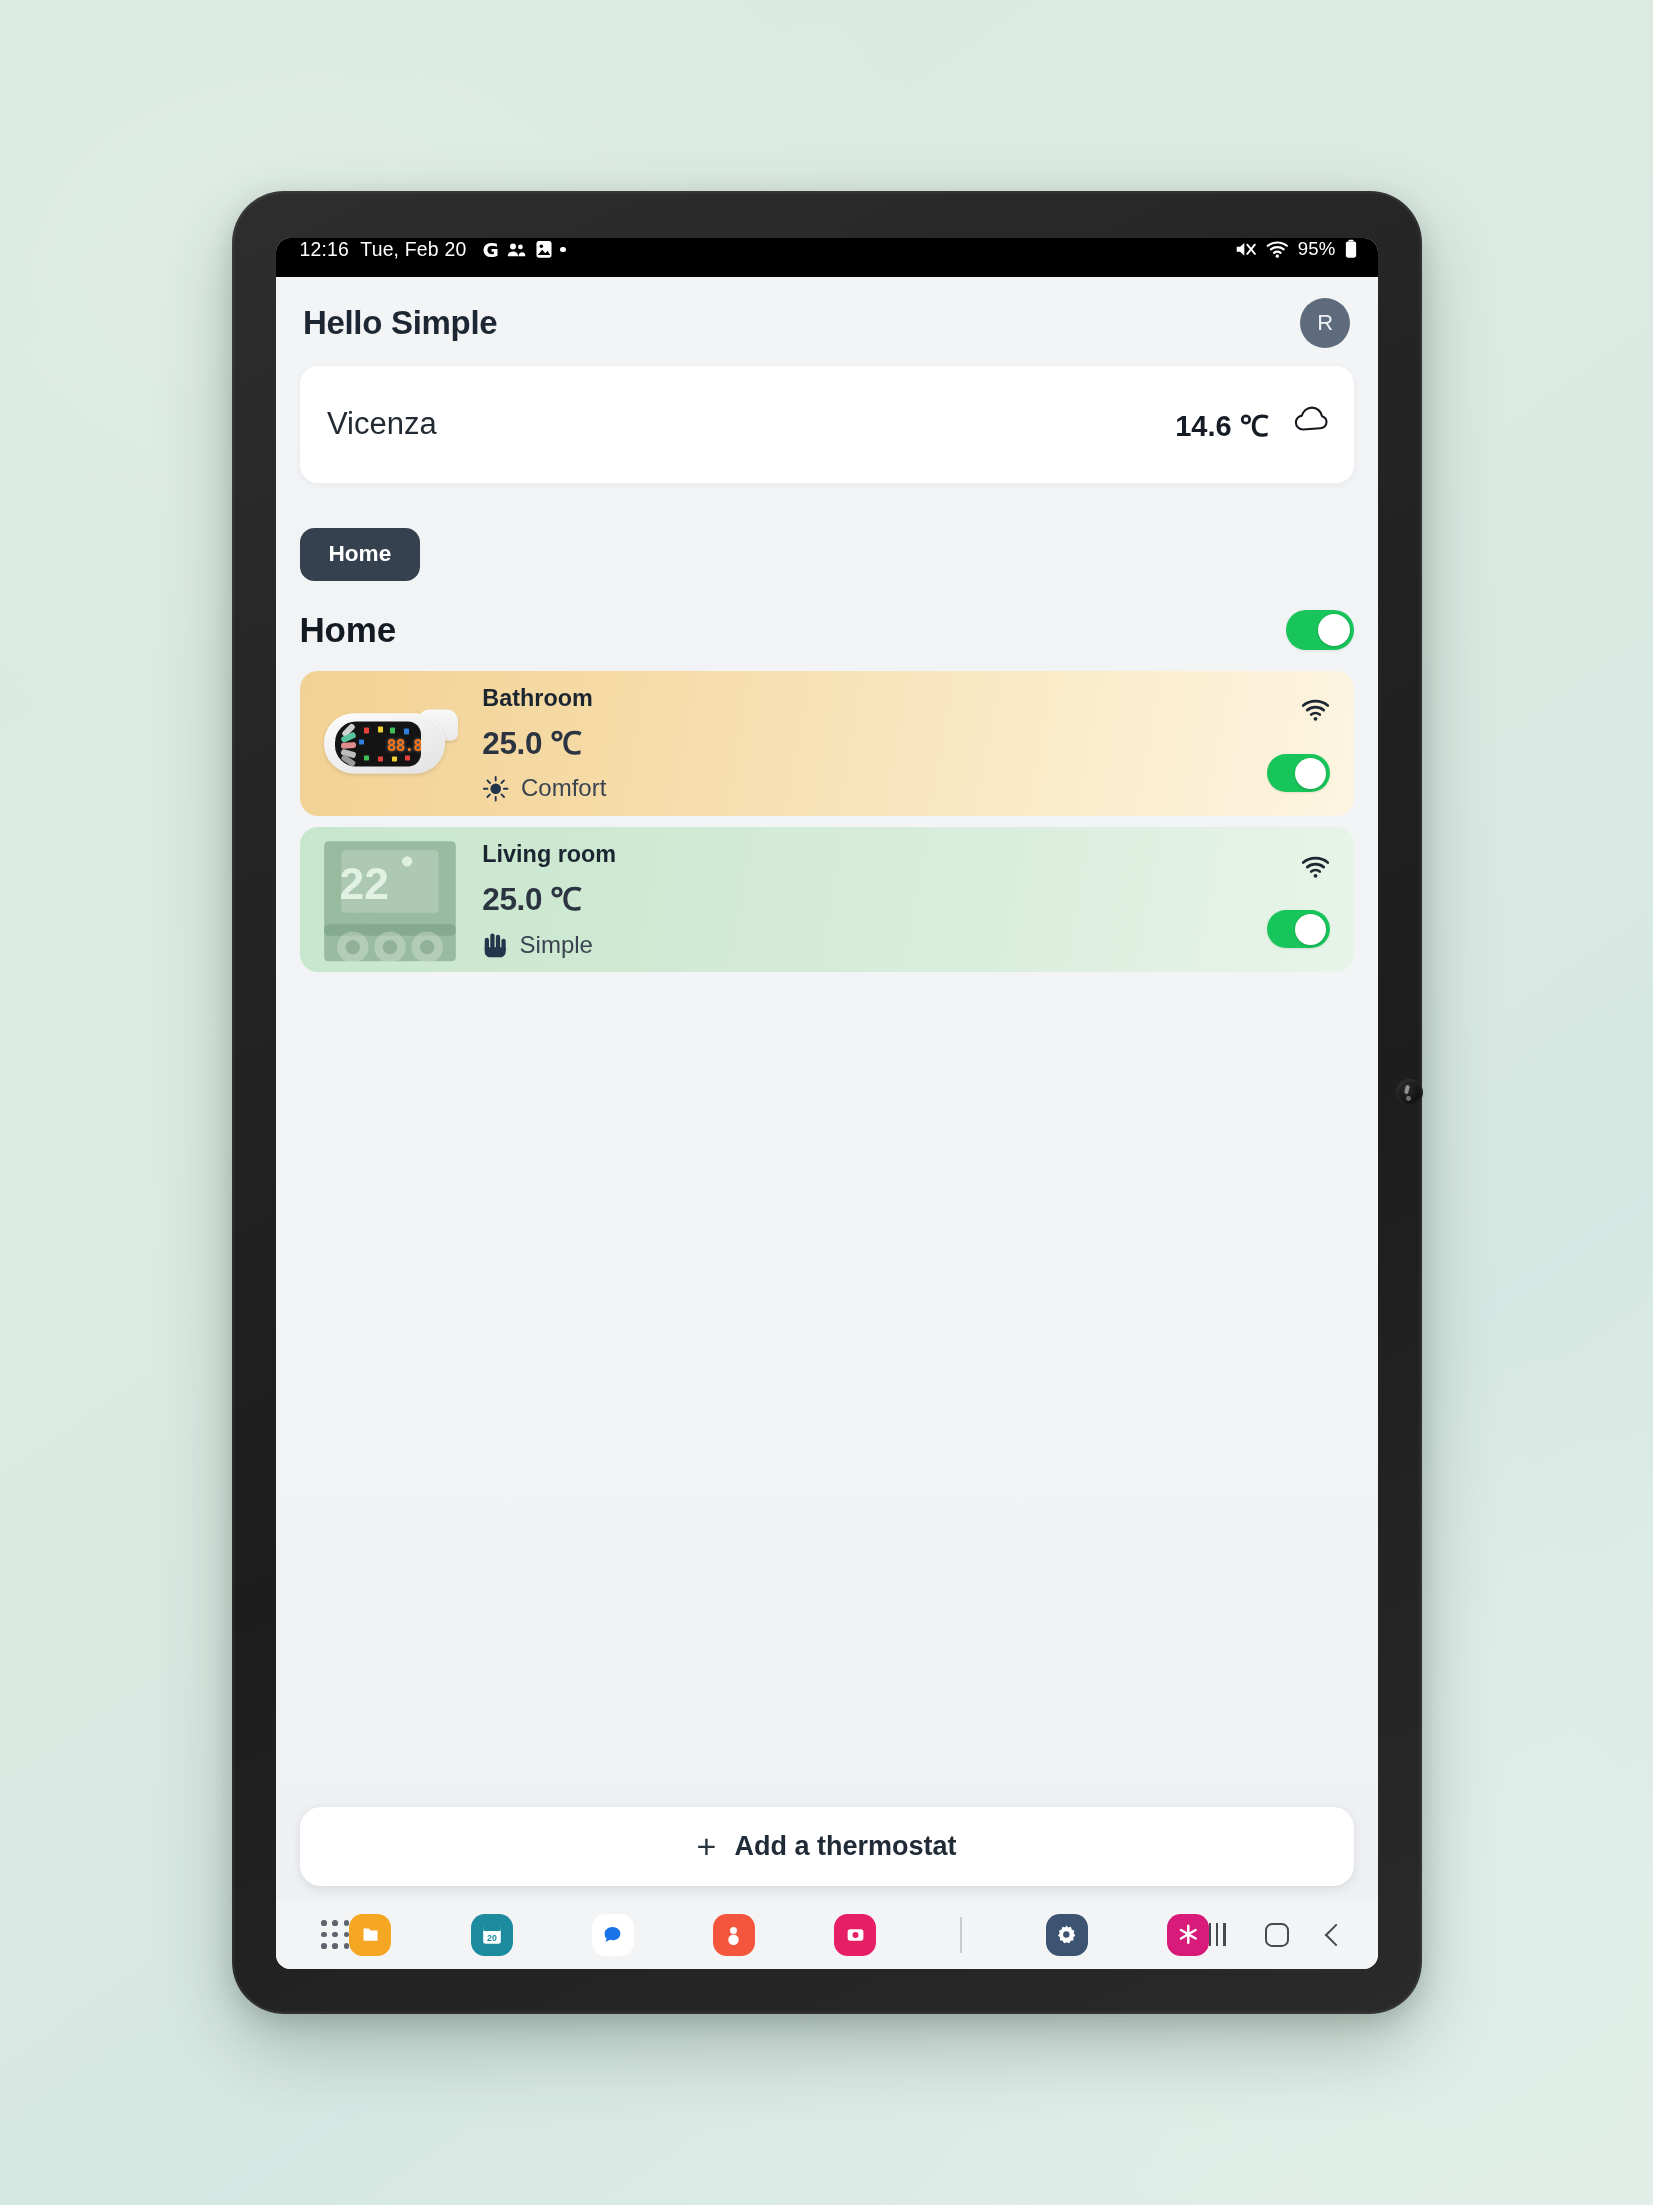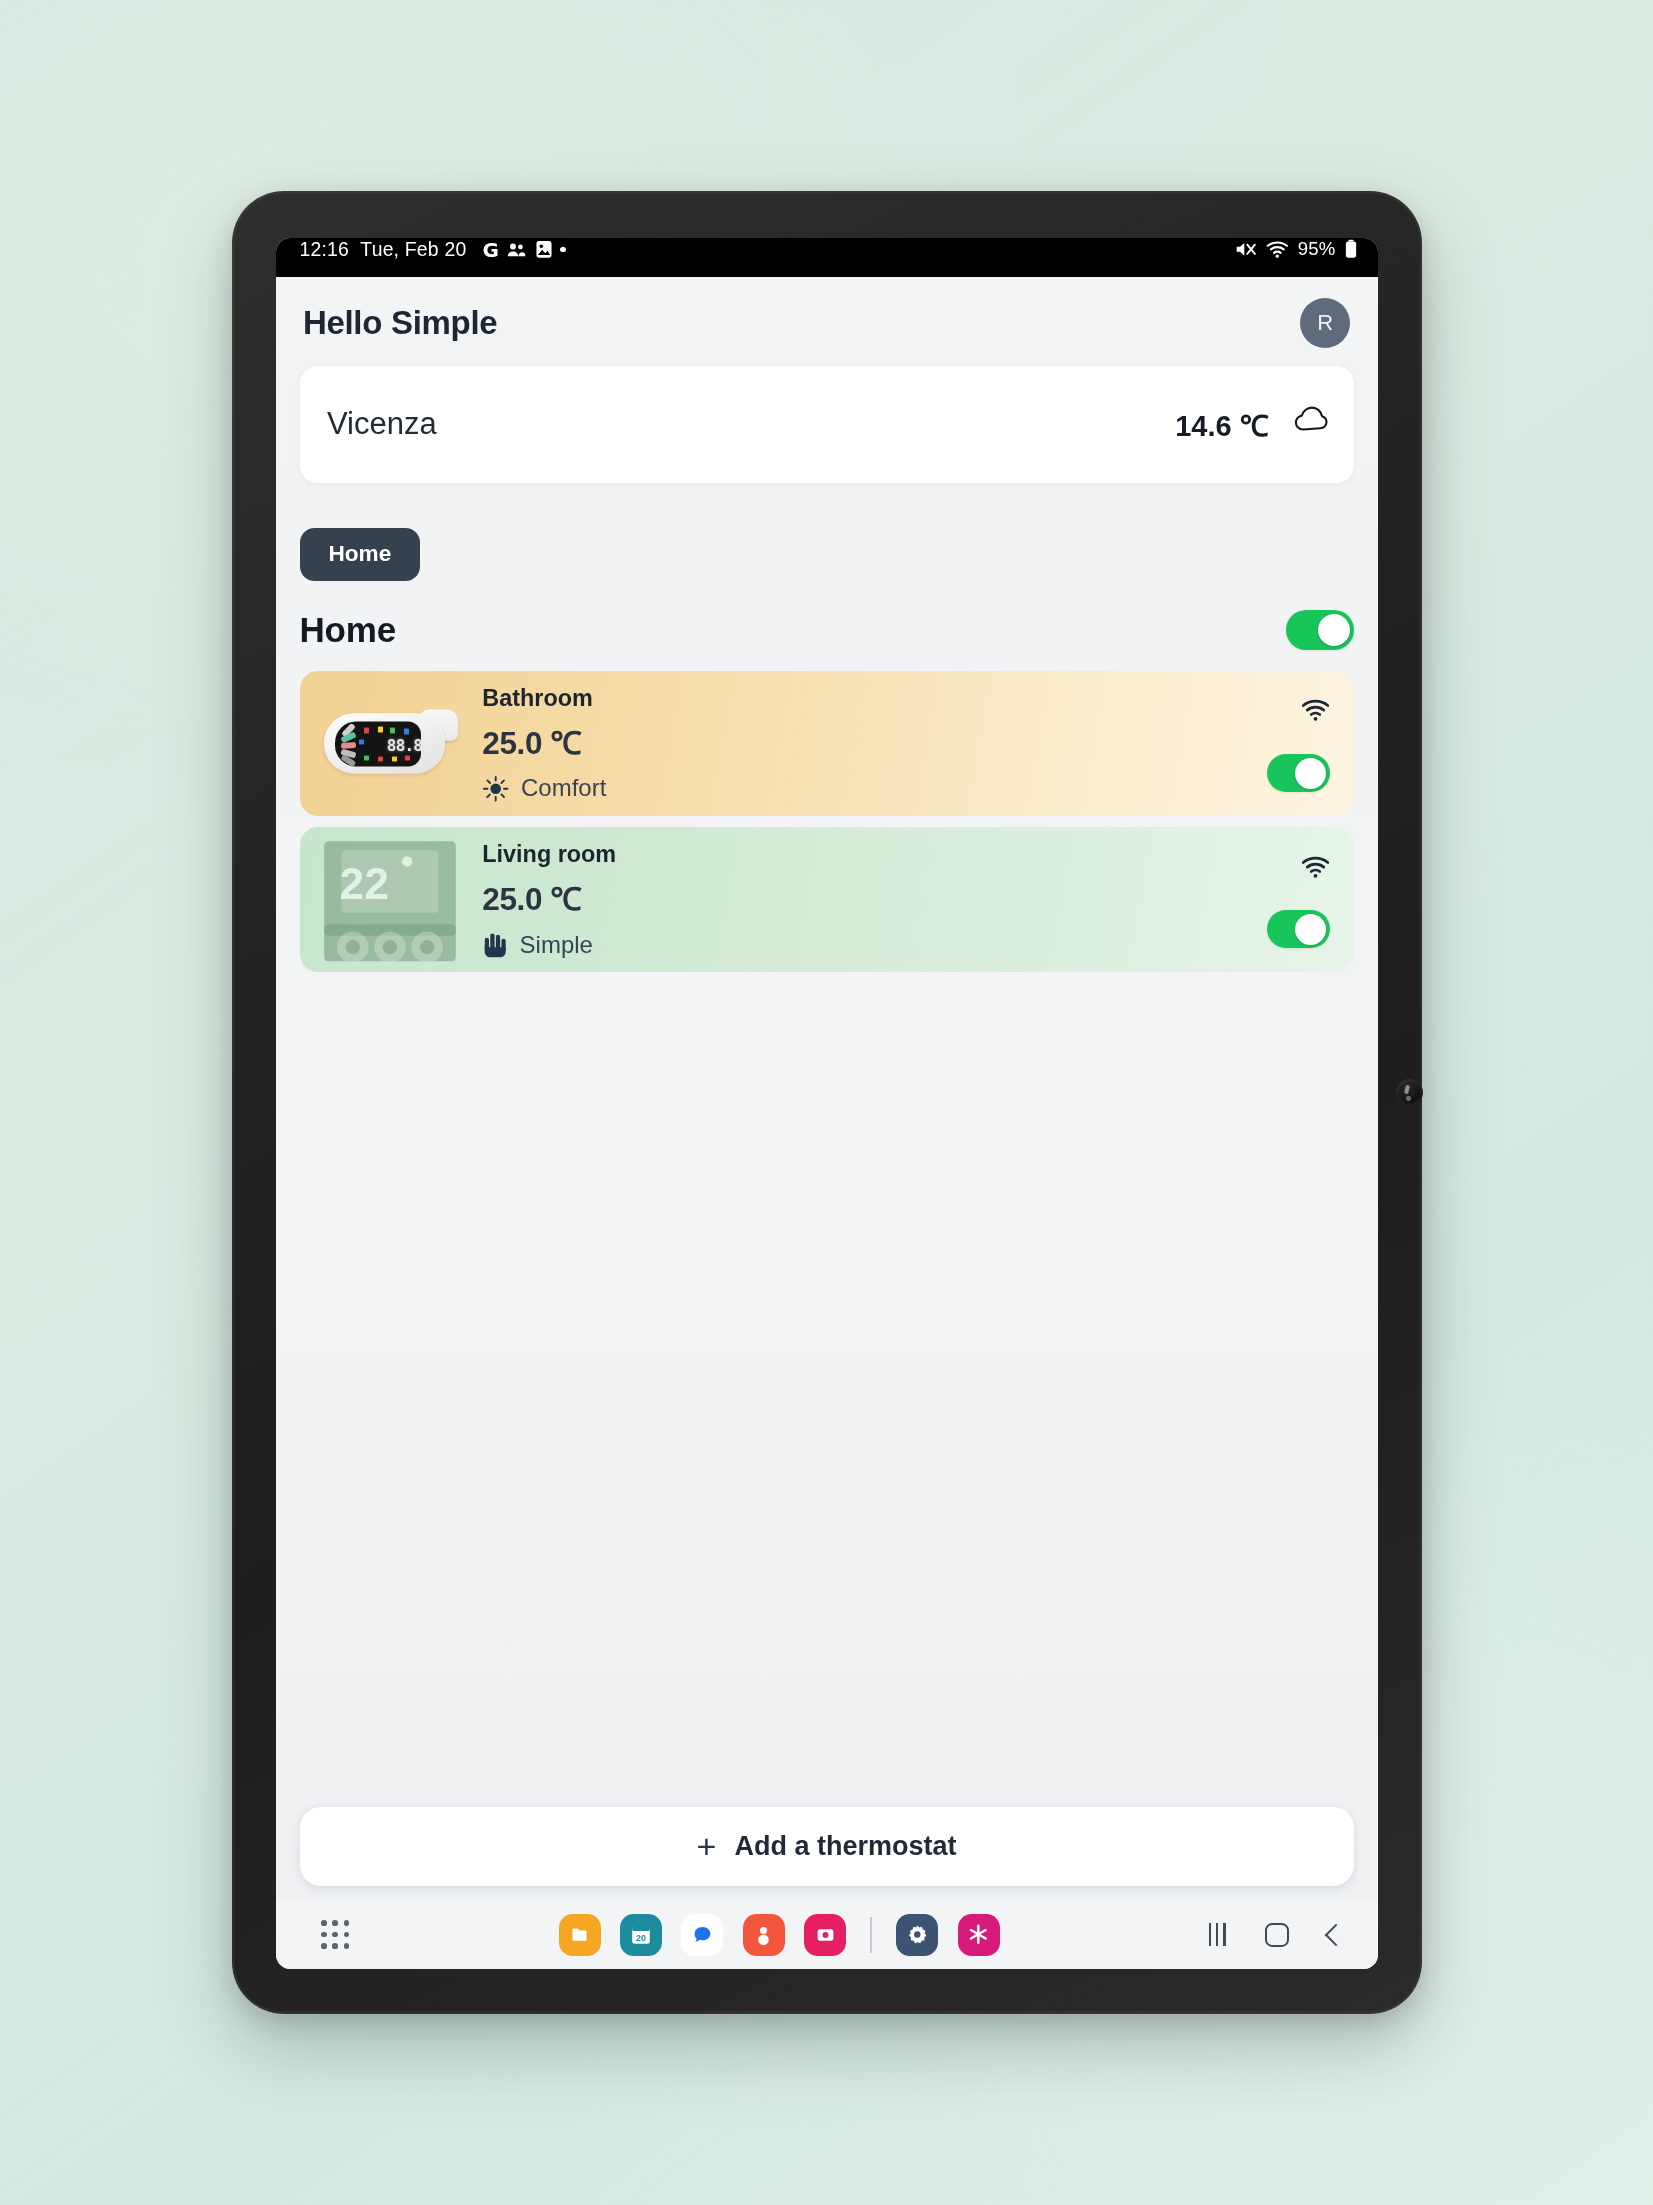--- a/index.html
+++ b/index.html
@@ -168,21 +168,21 @@
     box-shadow: 0 1.6px 3.2px rgba(0,0,0,0.1);
   }
   .valve .lcd {
     position: absolute; left: 11.3px; top: 12px; width: 86px; height: 45px;
     border-radius: 21px 13px 13px 21px;
     background: #141414;
     overflow: hidden;
   }
   .valve .digits {
     position: absolute; left: 32px; top: 14.5px;
-    color: #e5e5e5; font-family: "DejaVu Sans Mono", monospace;
+    color: #f97316; font-family: "DejaVu Sans Mono", monospace;
     font-size: 16px; font-weight: 700; letter-spacing: -0.8px;
     text-shadow: 0 0 3.2px rgba(255,255,255,0.5);
     padding-left: 20px;
   }
   .valve .pips { position: absolute; inset: 0; }
   .valve .pip { position: absolute; width: 5.7px; height: 5.7px; border-radius: 0.8px; }
   .valve .arcs { position: absolute; left: 3.2px; top: 4.8px; width: 21px; height: 36px; }
   .valve .arc { position: absolute; left: 3.2px; width: 14.5px; height: 5.7px; border-radius: 2.4px; }
 
   
@@ -217,21 +217,21 @@
 
   
   .taskbar {
     height: 69px; background: #f3f4f6;
     display: flex; align-items: center;
     padding: 0 27.4px;
     flex: 0 0 69px;
   }
   .apps-grid { display: grid; grid-template-columns: repeat(3, 5.7px); gap: 5.7px; margin-left: 18px; }
   .apps-grid i { width: 5.7px; height: 5.7px; border-radius: 50%; background: #5d646d; display: block; }
-  .tb-center { flex: 1; display: flex; align-items: center; justify-content: center; gap: 19.4px; }
+  .tb-center { flex: 1; display: flex; align-items: center; justify-content: space-between; gap: 19.4px; }
   .app-ico {
     width: 42px; height: 42px; border-radius: 13.7px;
     display: flex; align-items: center; justify-content: center;
     position: relative; color: #fff;
   }
   .tb-sep { width: 1.6px; height: 36px; background: #c8cbd0; margin: 0 4.8px; }
   .tb-right { display: flex; align-items: center; gap: 39px; margin-right: 6.5px; }
   .nav-recents { display: flex; gap: 4.8px; }
   .nav-recents i { width: 2.4px; height: 22.6px; background: #454a51; display: block; }
   .nav-home { width: 24px; height: 24px; border: 2.4px solid #454a51; border-radius: 7.3px; }

